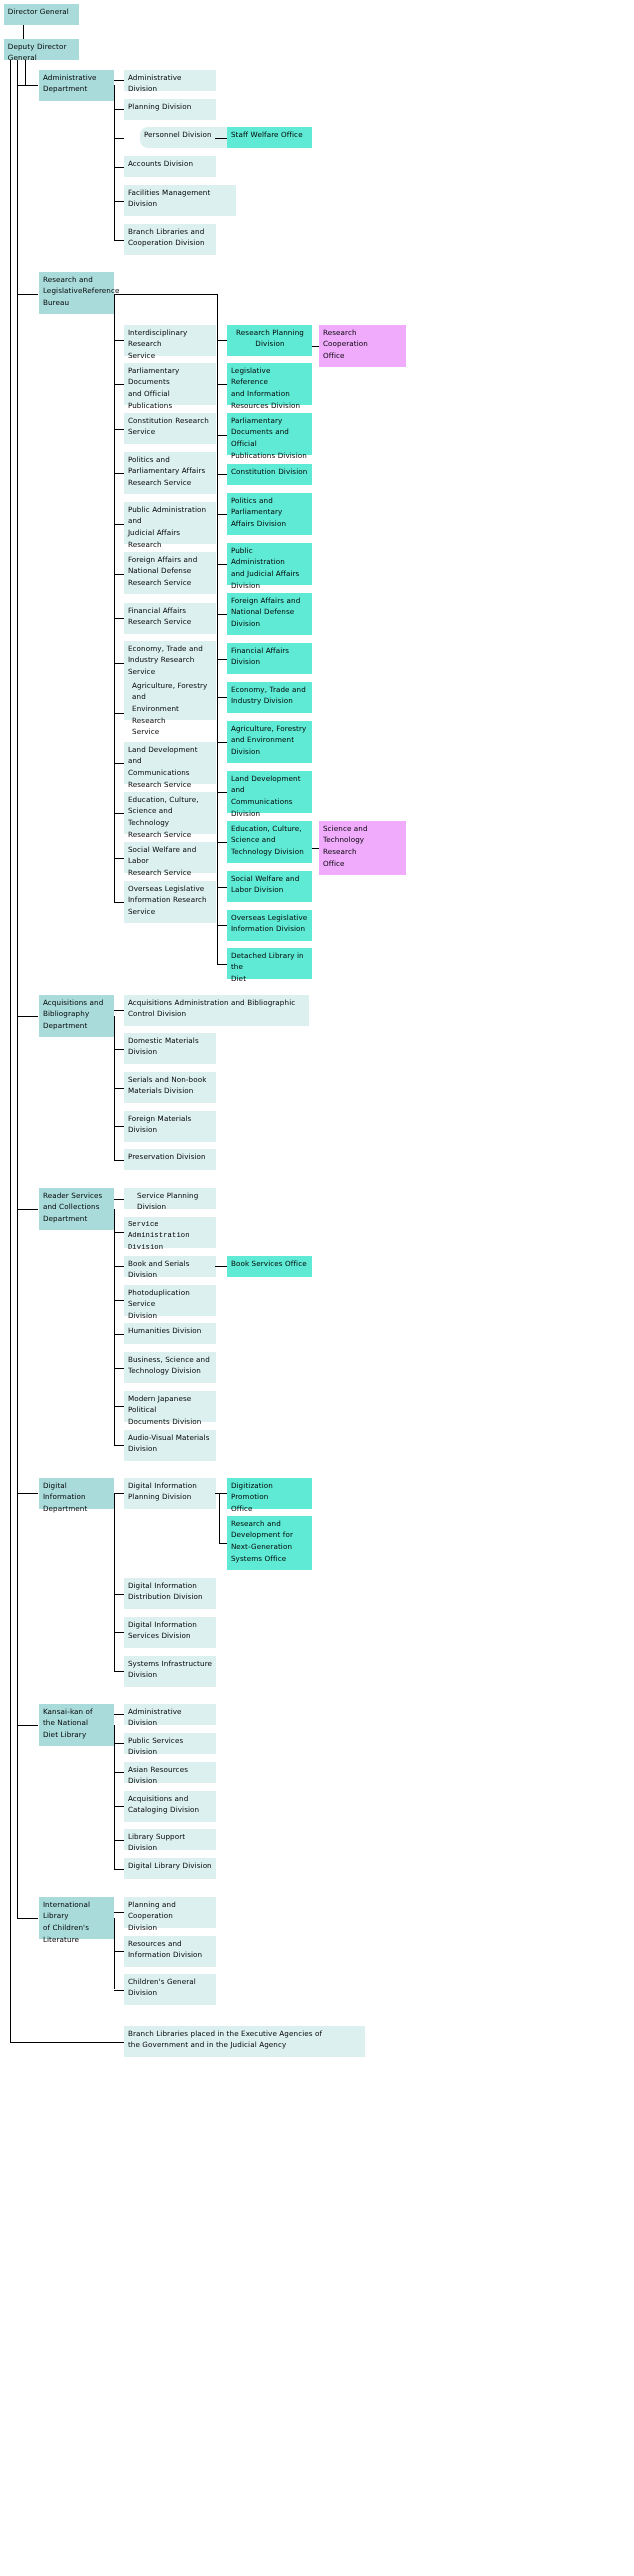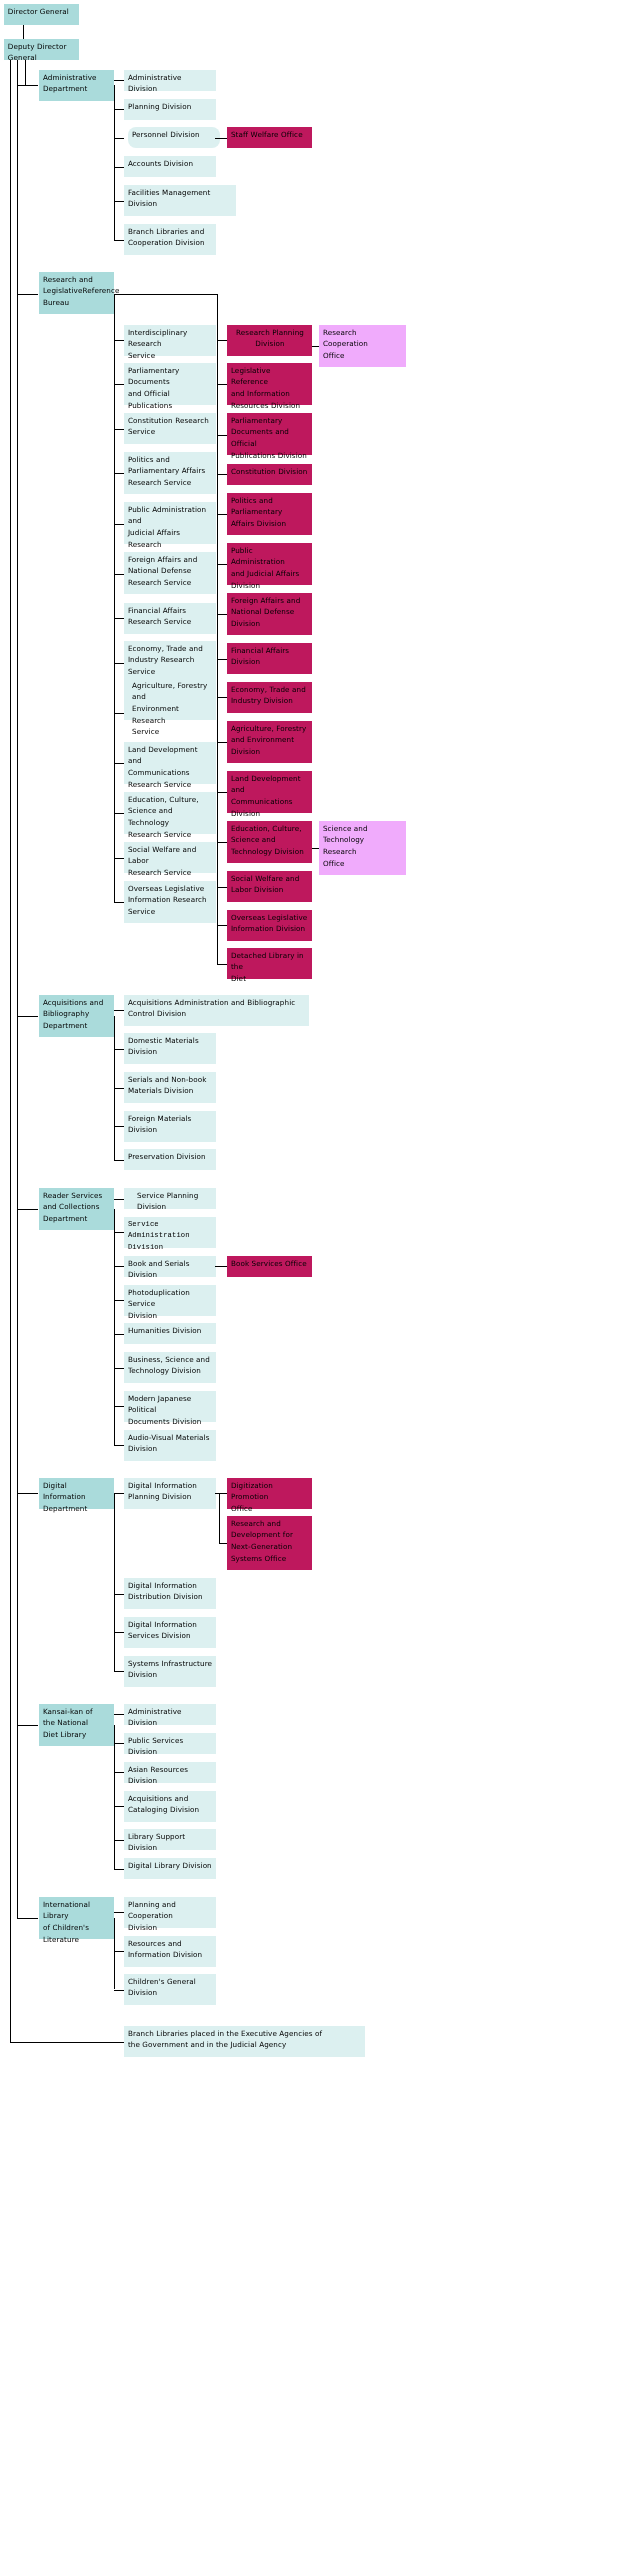--- a/index.html
+++ b/index.html
@@ -24,21 +24,21 @@
     font-size: 7.2px;
     line-height: 11.6px;
     color: #000000;
     padding: 1.9px 2.9px 1.9px 3.9px;
     white-space: pre-line;
     letter-spacing: 0.1px;
   }
   .lvl0 { background: #aadbdb; }
   .lvl1 { background: #aadbdb; }
   .lvl2 { background: #dcf0f0; }
-  .lvl3 { background: #be185d; }
+  .lvl3 { background: #5eead4; }
   .lvl4 { background: #f0abfc; }
   .line {
     position: absolute;
     background: #000000;
   }
   .vline { width: 1px; }
   .hline { height: 1px; }
 </style>
 </head>
 <body>
@@ -46,21 +46,21 @@
 <div id="chart">
     <div class="node lvl0" style="left: 3.9px; top: 3.9px; width: 75px; height: 21px;">Director General</div>
     <div class="node lvl0" style="left: 3.9px; top: 39px; width: 75px; height: 21px;">Deputy Director General</div>
     <div class="line vline" style="left: 23px; top: 25px; height: 13.5px;"></div>
     <div class="node lvl1" style="left: 39px; top: 70px; width: 75px; height: 31px;">Administrative
 Department</div>
     <div class="node lvl2" style="left: 124px; top: 70px; width: 92px; height: 21px;">Administrative Division</div>
     <div class="line hline" style="left: 114px; top: 80px; width: 9.7px;"></div>
     <div class="node lvl2" style="left: 124px; top: 99px; width: 92px; height: 21px;">Planning Division</div>
     <div class="line hline" style="left: 114px; top: 109px; width: 9.7px;"></div>
-    <div class="node lvl2" style="left: 128px; top: 127px; width: 92px; height: 21px; border-radius: 8px;">Personnel Division</div>
+    <div class="node lvl2" style="left: 140px; top: 127px; width: 92px; height: 21px; border-radius: 8px;">Personnel Division</div>
     <div class="line hline" style="left: 114px; top: 138px; width: 9.7px;"></div>
     <div class="node lvl3" style="left: 227px; top: 127px; width: 85px; height: 21px;">Staff Welfare Office</div>
     <div class="line hline" style="left: 215px; top: 138px; width: 11.6px;"></div>
     <div class="node lvl2" style="left: 124px; top: 156px; width: 92px; height: 21px;">Accounts Division</div>
     <div class="line hline" style="left: 114px; top: 167px; width: 9.7px;"></div>
     <div class="node lvl2" style="left: 124px; top: 185px; width: 112px; height: 31px;">Facilities Management
 Division</div>
     <div class="line hline" style="left: 114px; top: 201px; width: 9.7px;"></div>
     <div class="node lvl2" style="left: 124px; top: 224px; width: 92px; height: 31px;">Branch Libraries and
 Cooperation Division</div>

